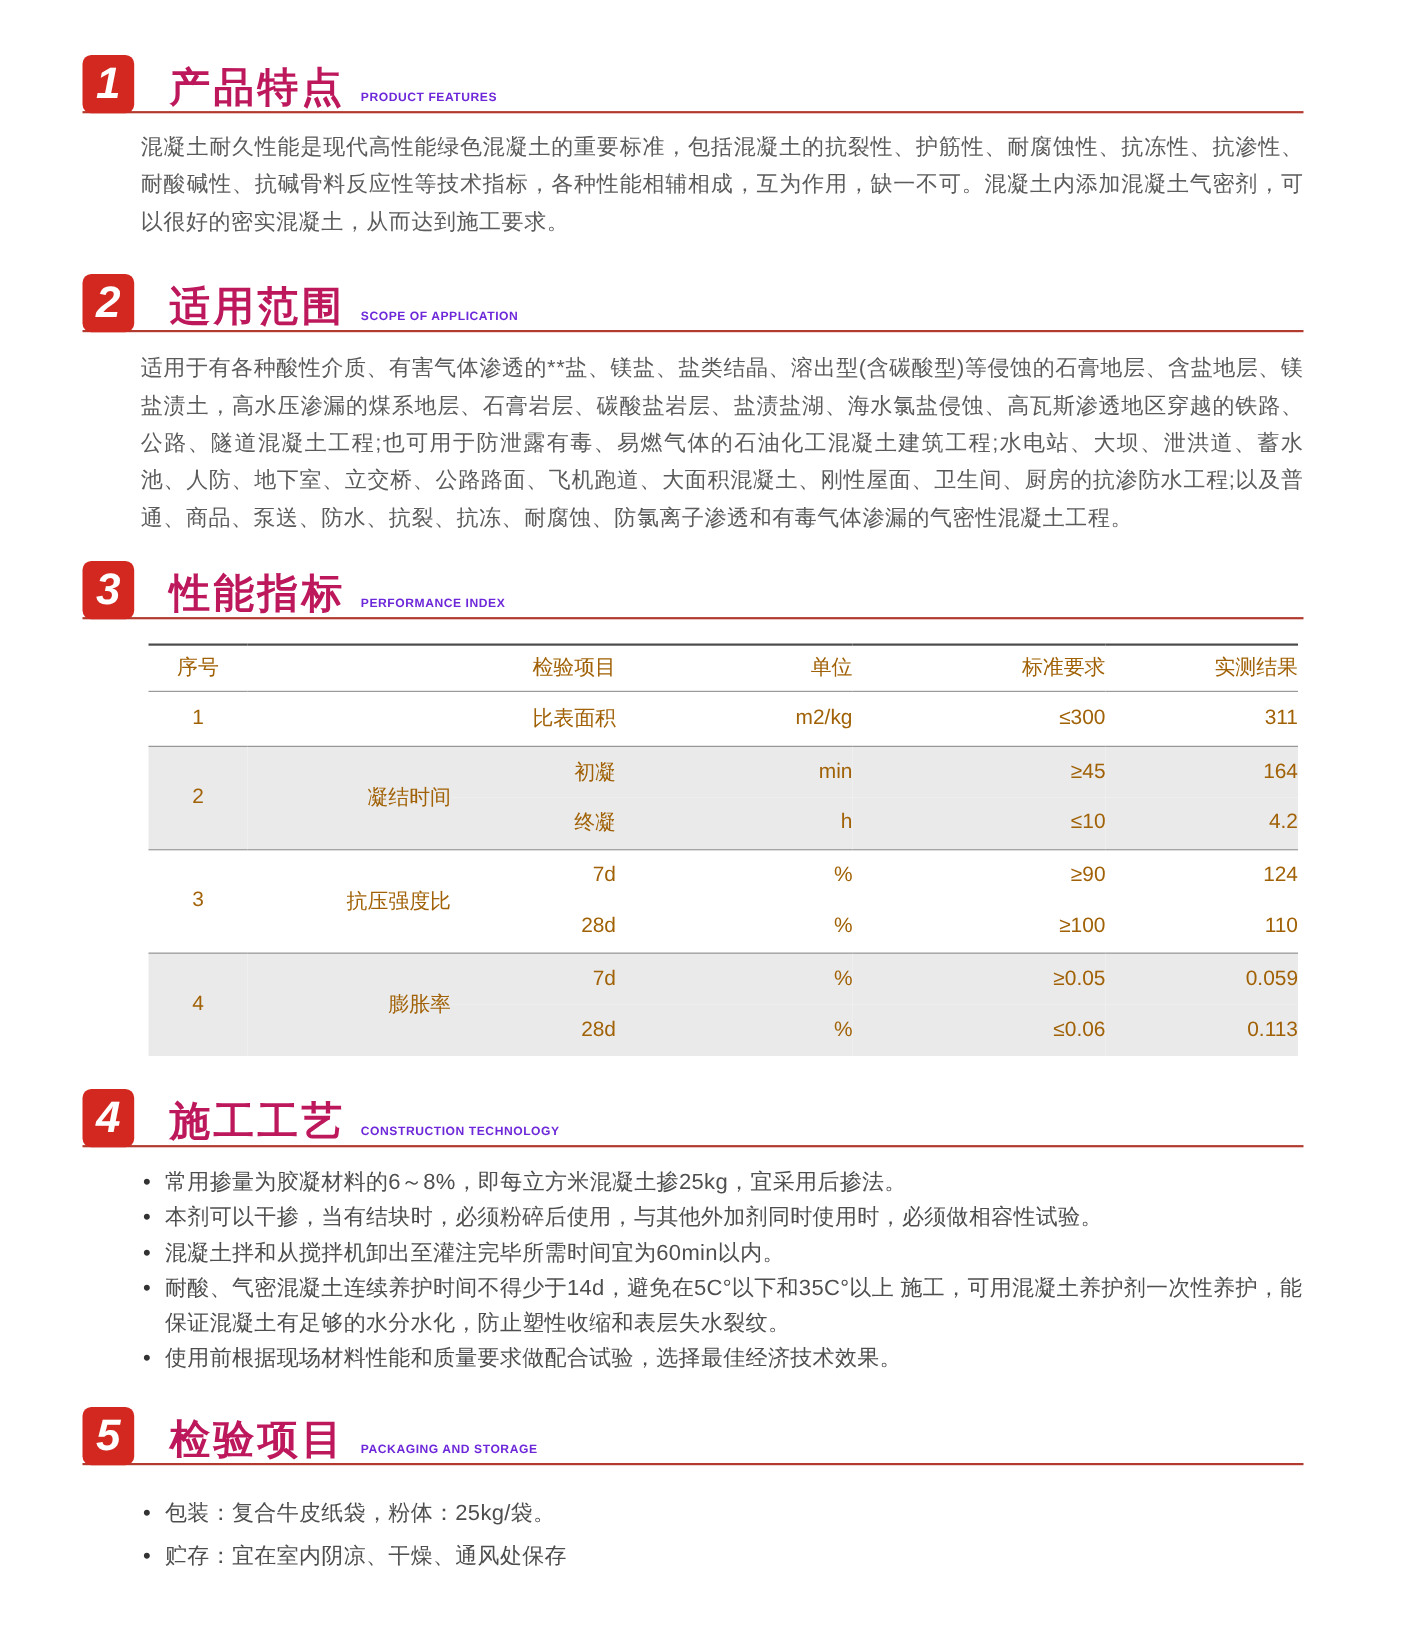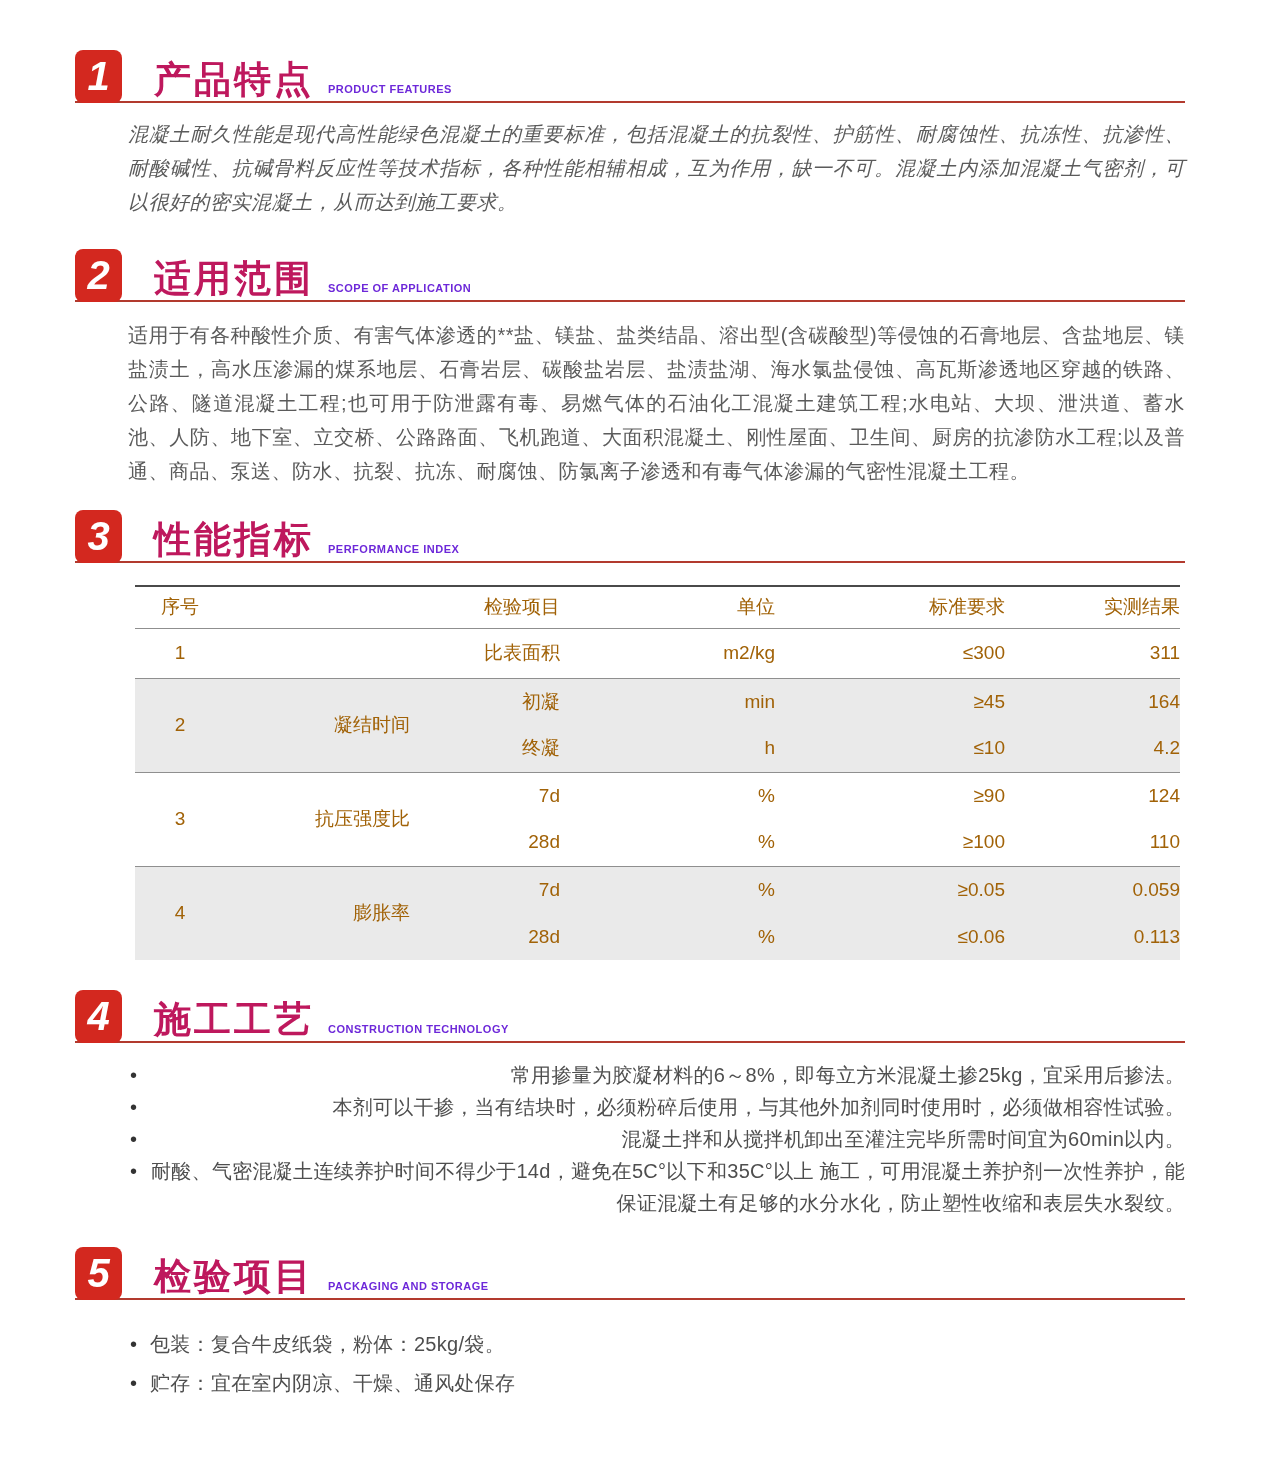--- a/index.html
+++ b/index.html
@@ -51,21 +51,21 @@
   }
 
   
   .body-par {
     font-size: 20px;
     line-height: 34px;
     color: #5b5b5b;
     text-align: justify;
     letter-spacing: 0.5px;
   }
-  .s1 .body-par { margin: 14px 0 30px 53px; font-style: italic; }
+  .s1 .body-par { margin: 14px 0 30px 53px; }
   .s2 .body-par { margin: 16px 0 22px 53px; }
 
   
   .perf-table {
     border-collapse: collapse;
     table-layout: fixed;
     width: 1045px;
     margin: 22px 0 30px 60px;
     font-size: 19px;
     color: #a16207;
@@ -79,21 +79,21 @@
   .perf-table .c-unit { padding-left: 35px; }
   .perf-table .c-std  { padding-left: 35px; }
   .perf-table .c-res  { padding-left: 35px; }
   .perf-table tr.r-single { height: 50px; }
   .perf-table tr.r-sub { height: 47px; }
   .perf-table tr.grp { border-top: 1px solid #8f8f8f; }
   .perf-table tr.gray { background: #eaeaea; }
 
   
   .bullets { list-style: none; margin: 0; padding: 0; }
-  .s4 .bullets { margin: 16px 0 28px 53px; text-align: right; }
+  .s4 .bullets { margin: 16px 0 28px 53px; }
   .s5 .bullets { margin: 28px 0 0 53px; }
   .bullets li {
     position: relative;
     padding-left: 22px;
     font-size: 20px;
     line-height: 32px;
     color: #4e4e4e;
     letter-spacing: 0.3px;
   }
   .bullets li::before {
@@ -217,20 +217,21 @@
     <div class="sec-head">
       <div class="badge">4</div>
       <div class="sec-title">施工工艺</div>
       <div class="sec-caption">CONSTRUCTION TECHNOLOGY</div>
     </div>
     <ul class="bullets">
       <li>常用掺量为胶凝材料的6～8%，即每立方米混凝土掺25kg，宜采用后掺法。</li>
       <li>本剂可以干掺，当有结块时，必须粉碎后使用，与其他外加剂同时使用时，必须做相容性试验。</li>
       <li>混凝土拌和从搅拌机卸出至灌注完毕所需时间宜为60min以内。</li>
       <li>耐酸、气密混凝土连续养护时间不得少于14d，避免在5C°以下和35C°以上 施工，可用混凝土养护剂一次性养护，能保证混凝土有足够的水分水化，防止塑性收缩和表层失水裂纹。</li>
+      <li>使用前根据现场材料性能和质量要求做配合试验，选择最佳经济技术效果。</li>
     </ul>
   </div>
 
   <div class="sec s5">
     <div class="sec-head">
       <div class="badge">5</div>
       <div class="sec-title">检验项目</div>
       <div class="sec-caption">PACKAGING AND STORAGE</div>
     </div>
     <ul class="bullets">

